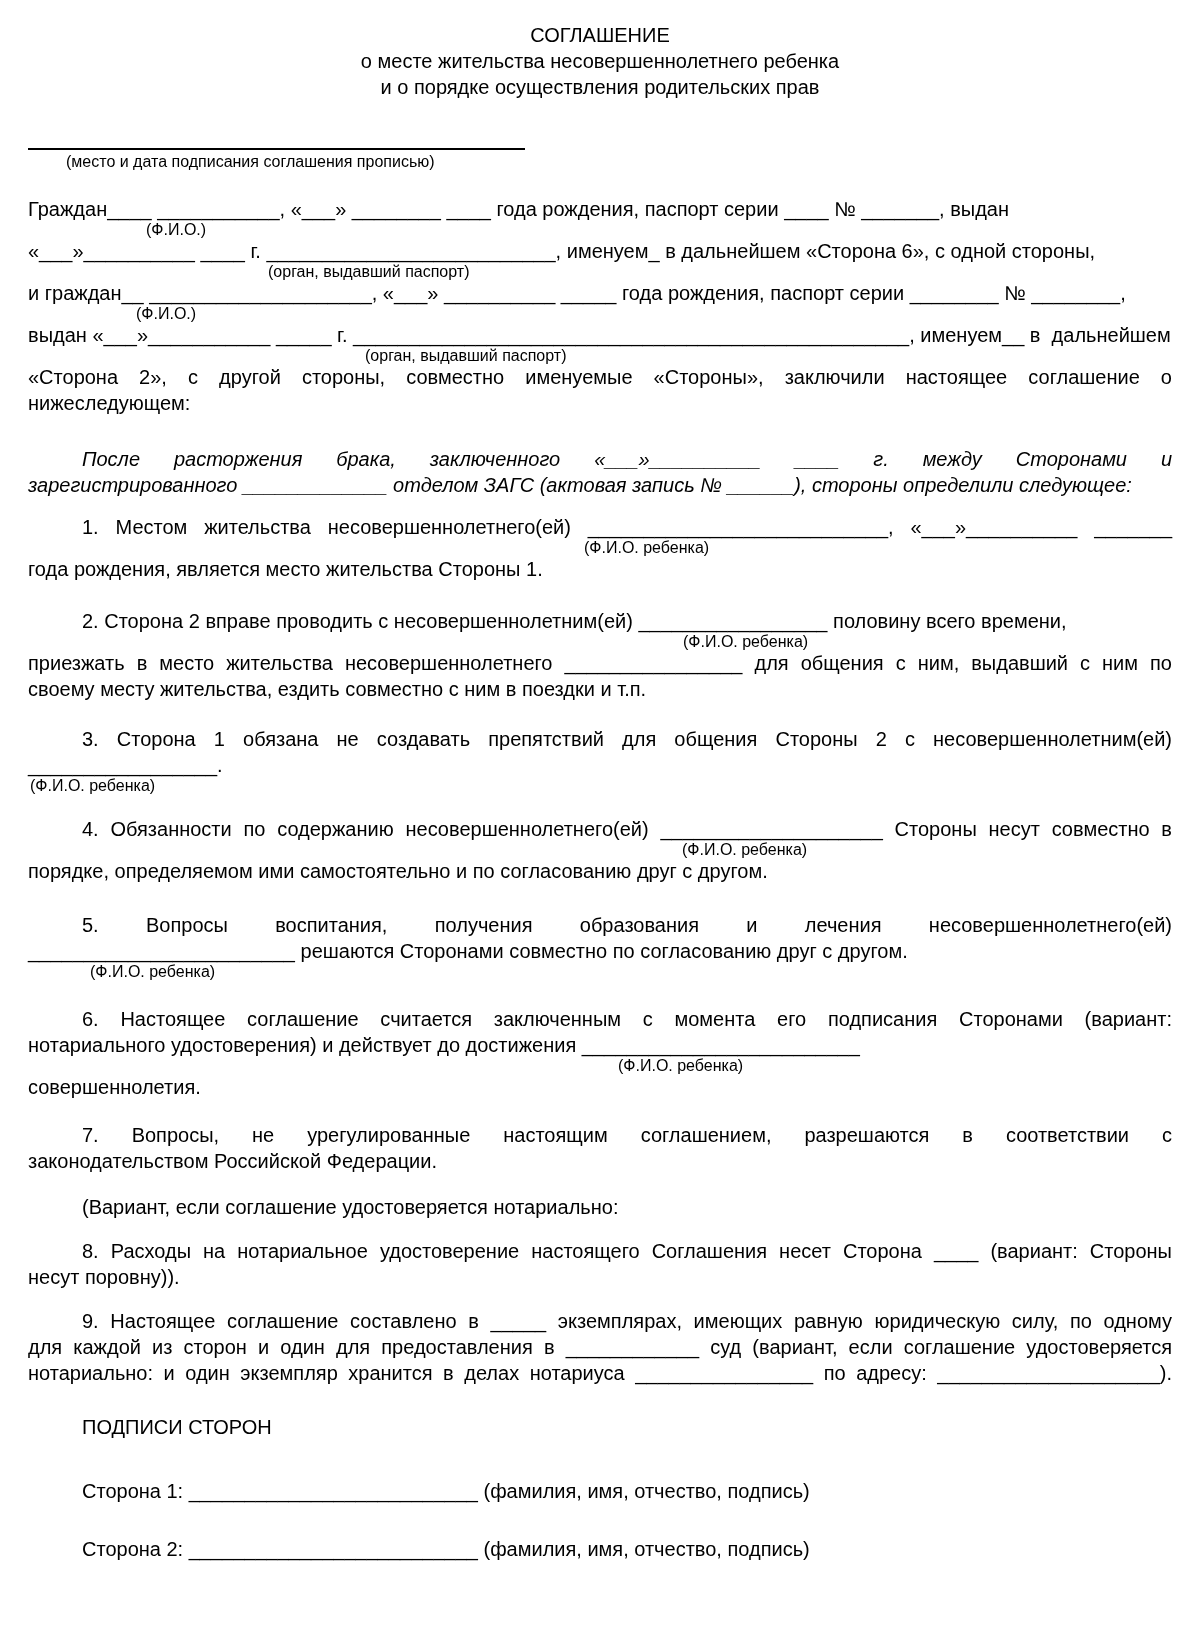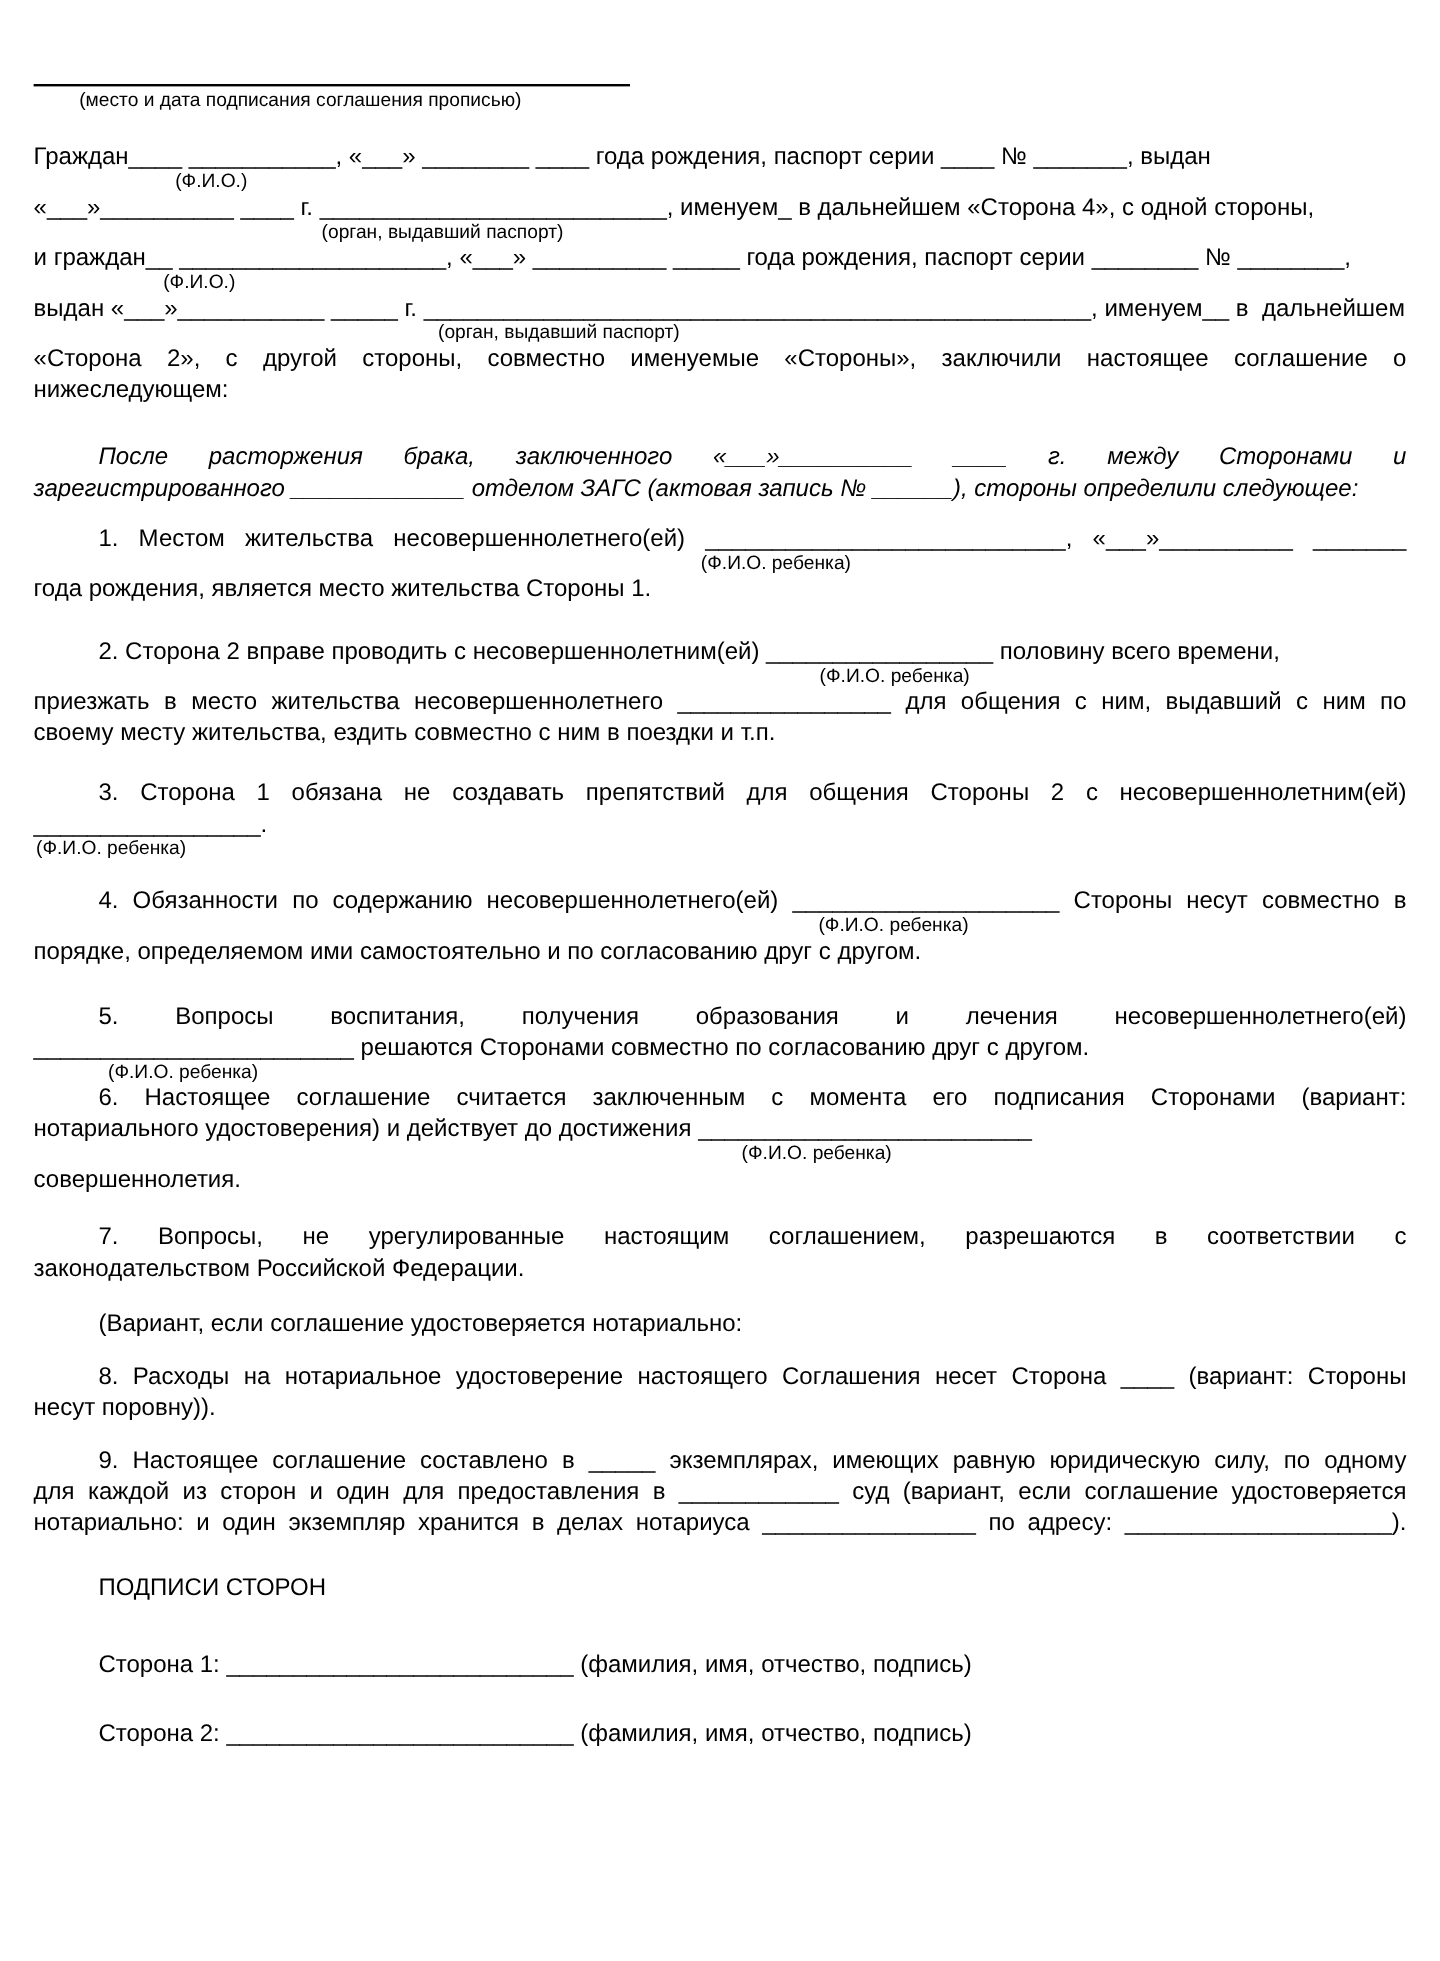--- a/index.html
+++ b/index.html
@@ -24,21 +24,21 @@
   .rule { width: 497px; border-top: 2px solid #000; margin-top: 48px; height: 0; }
   .place-label { margin-top: 4px; margin-left: 38px; }
 
   .intro    { margin-top: 26px; }
   .preamble { margin-top: 30px; font-style: italic; }
   .c1 { margin-top: 16px; }
   .c2 { margin-top: 26px; }
   .c3 { margin-top: 24px; }
   .c4 { margin-top: 22px; }
   .c5 { margin-top: 28px; }
-  .c6 { }
+  .c6 { margin-top: 26px; }
   .c7 { margin-top: 22px; }
   .variant { margin-top: 20px; }
   .c8 { margin-top: 18px; }
   .c9 { margin-top: 18px; }
   .sig-heading { margin-top: 28px; }
   .sig1 { margin-top: 38px; }
   .sig2 { margin-top: 32px; }
 
   .ml-fio1   { margin-left: 118px; }
   .ml-organ1 { margin-left: 240px; }
@@ -49,28 +49,33 @@
   .ml-c3     { margin-left: 2px;   }
   .ml-c4     { margin-left: 654px; }
   .ml-c5     { margin-left: 62px;  }
   .ml-c6     { margin-left: 590px; }
 </style>
 </head>
 <body>
 
 <div class="page">
 
+  <div>
+    <div class="t">СОГЛАШЕНИЕ</div>
+    <div class="t">о месте жительства несовершеннолетнего ребенка</div>
+    <div class="t">и о порядке осуществления родительских прав</div>
+  </div>
 
   <div class="rule"></div>
   <div class="sub place-label">(место и дата подписания соглашения прописью)</div>
 
   <div class="intro">
     <div class="ln">Граждан____ ___________, «___» ________ ____ года рождения, паспорт серии ____ № _______, выдан</div>
     <div class="sub ml-fio1">(Ф.И.О.)</div>
-    <div class="ln">«___»__________ ____ г. __________________________, именуем_ в дальнейшем «Сторона 4», с одной стороны,</div>
+    <div class="ln">«___»__________ ____ г. __________________________, именуем_ в дальнейшем «Сторона 6», с одной стороны,</div>
     <div class="sub ml-organ1">(орган, выдавший паспорт)</div>
     <div class="ln">и граждан__ ____________________, «___» __________ _____ года рождения, паспорт серии ________ № ________,</div>
     <div class="sub ml-fio2">(Ф.И.О.)</div>
     <div class="ln">выдан «___»___________ _____ г. __________________________________________________, именуем__ в  дальнейшем</div>
     <div class="sub ml-organ2">(орган, выдавший паспорт)</div>
     <div class="ln j">«Сторона 2», с другой стороны, совместно именуемые «Стороны», заключили настоящее соглашение о</div>
     <div class="ln">нижеследующем:</div>
   </div>
 
   <div class="preamble">

